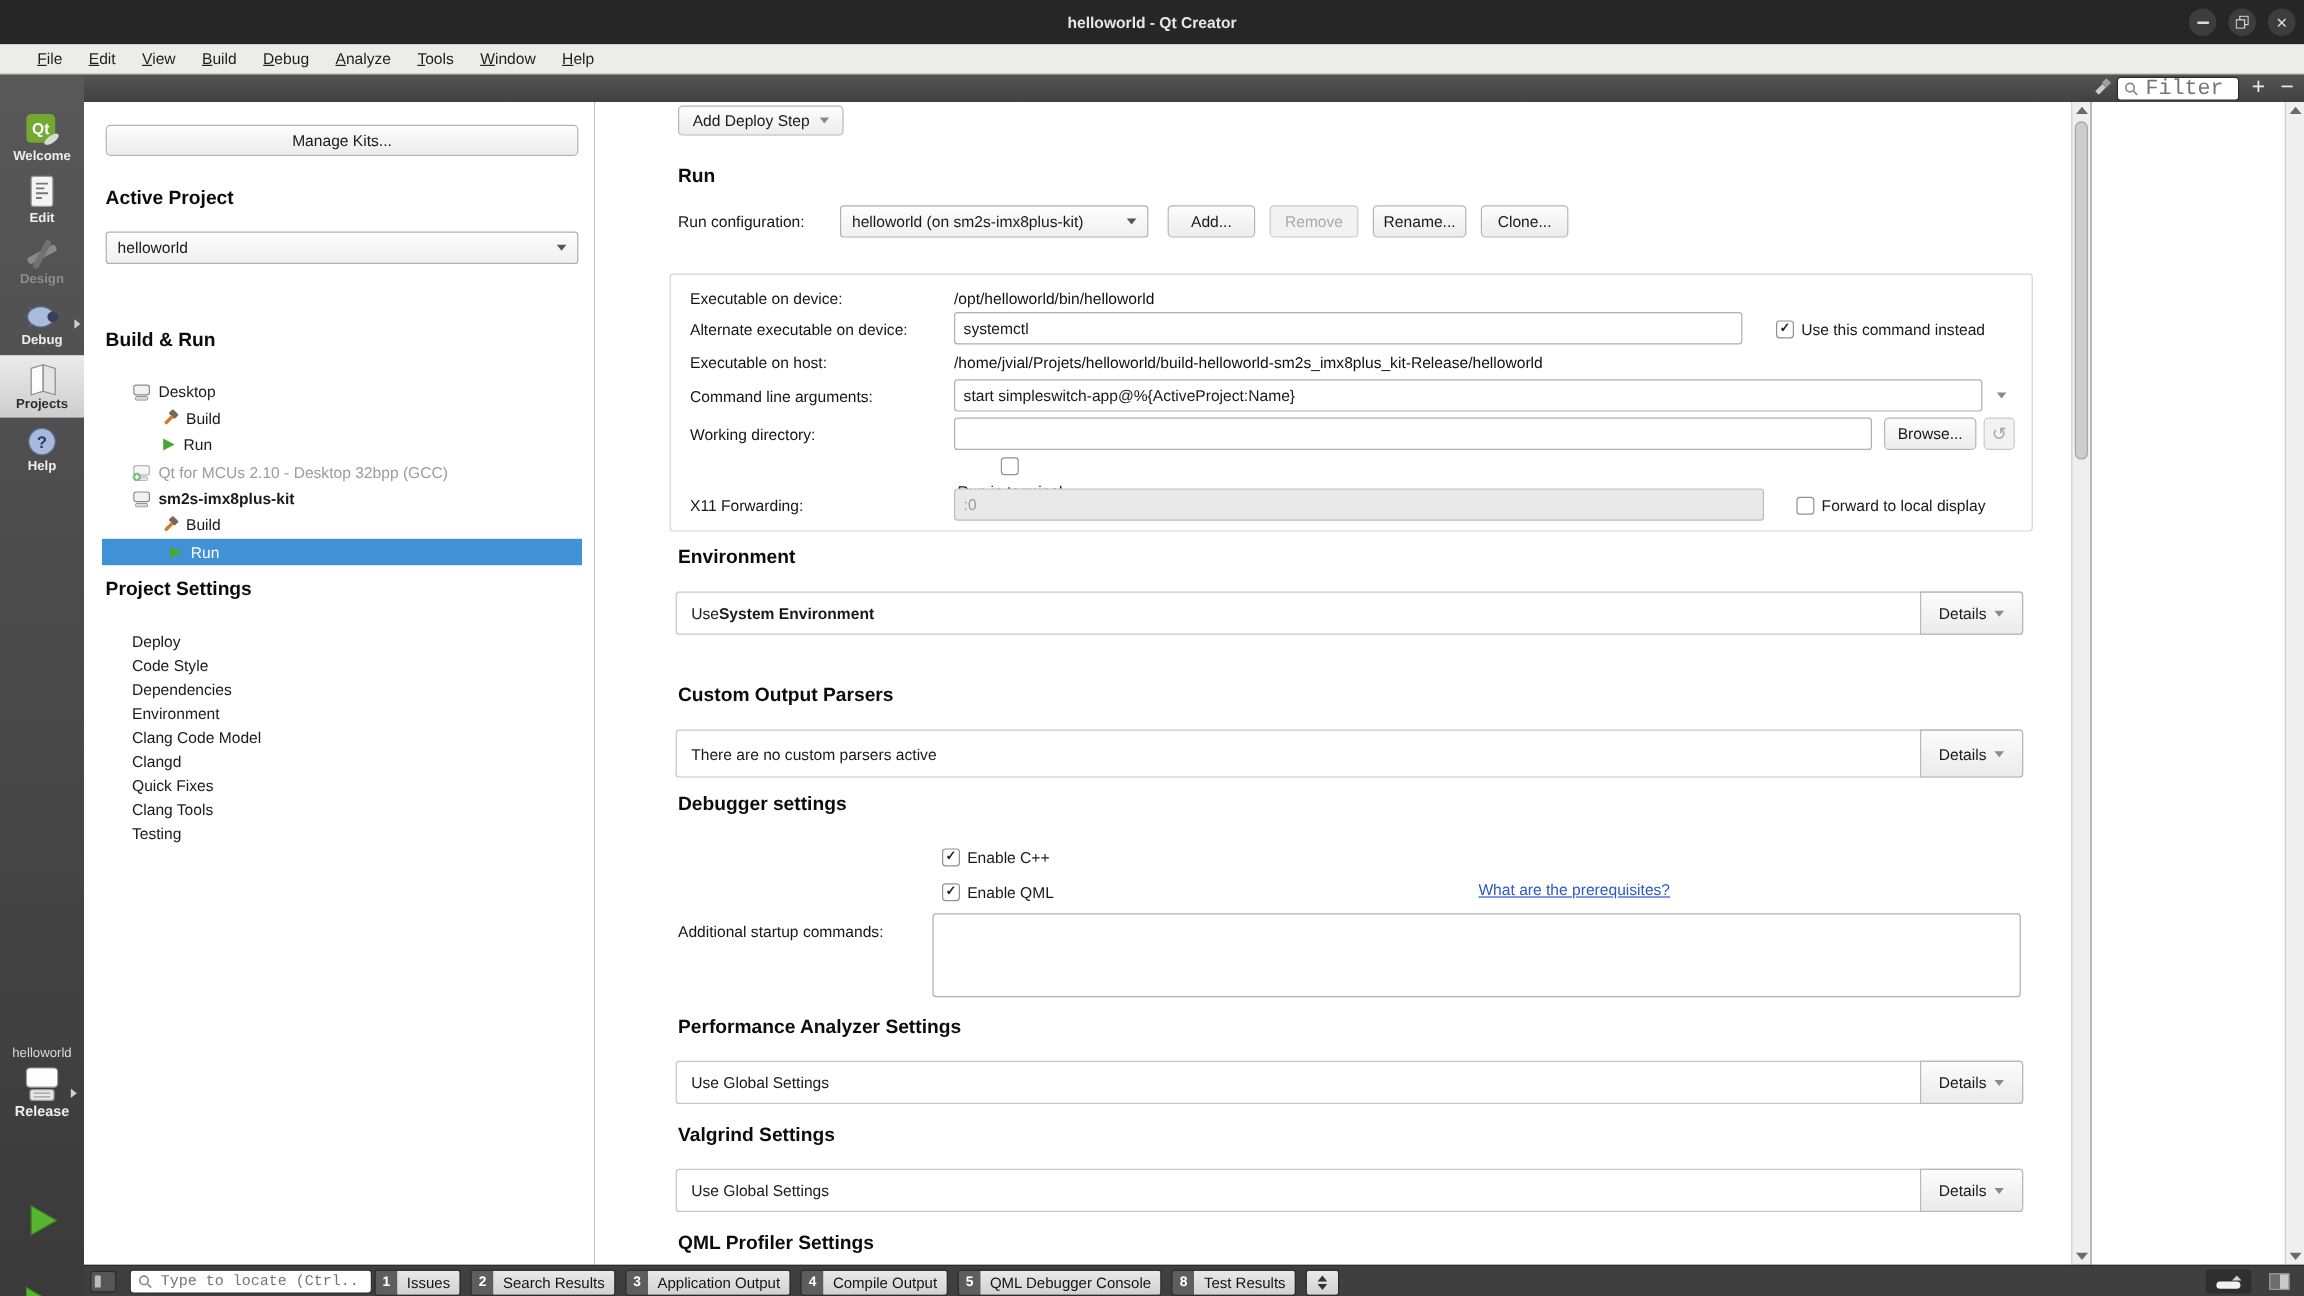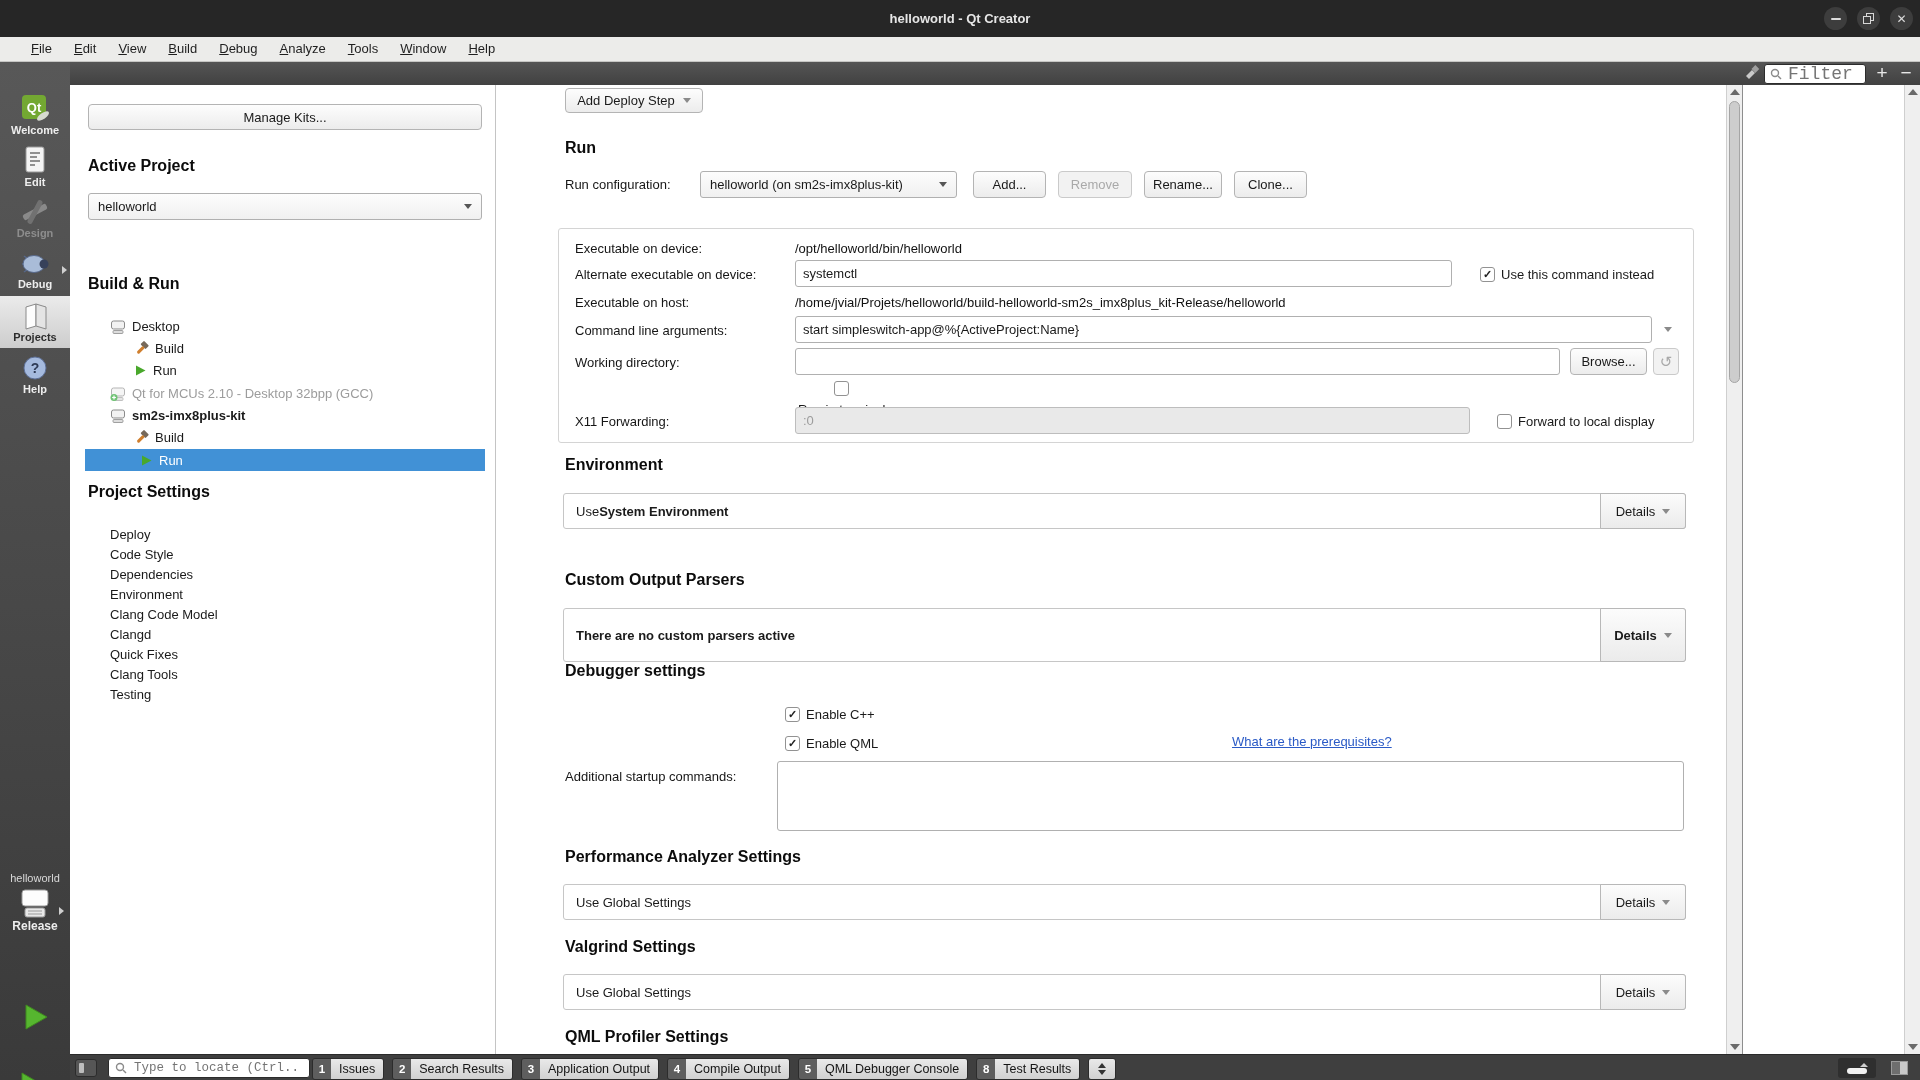--- a/index.html
+++ b/index.html
@@ -343,21 +343,21 @@
   <div class="panel" style="left:67px;top:408px;width:1123px;height:36px;">
     <span>Use </span>
     <span style="font-weight:bold;white-space:pre;">System Environment</span>
     <div class="details">
       <span>Details</span>
       <span class="tri-down" style="border-top-color:#8a8a8a;"></span>
     </div>
   </div>
 
   <div class="h1" style="position:absolute;left:69px;top:486px;">Custom Output Parsers</div>
-  <div class="panel" style="left:67px;top:523px;width:1123px;height:54px;font-weight:bold;">
+  <div class="panel" style="left:67px;top:523px;width:1123px;height:40px;">
     <span>There are no custom parsers active</span>
     <div class="details">
       <span>Details</span>
       <span class="tri-down" style="border-top-color:#8a8a8a;"></span>
     </div>
   </div>
 
   <div class="h1" style="position:absolute;left:69px;top:577px;">Debugger settings</div>
   <div class="cbrow" style="left:289px;top:619px;">
     <span class="cb checked"></span>

